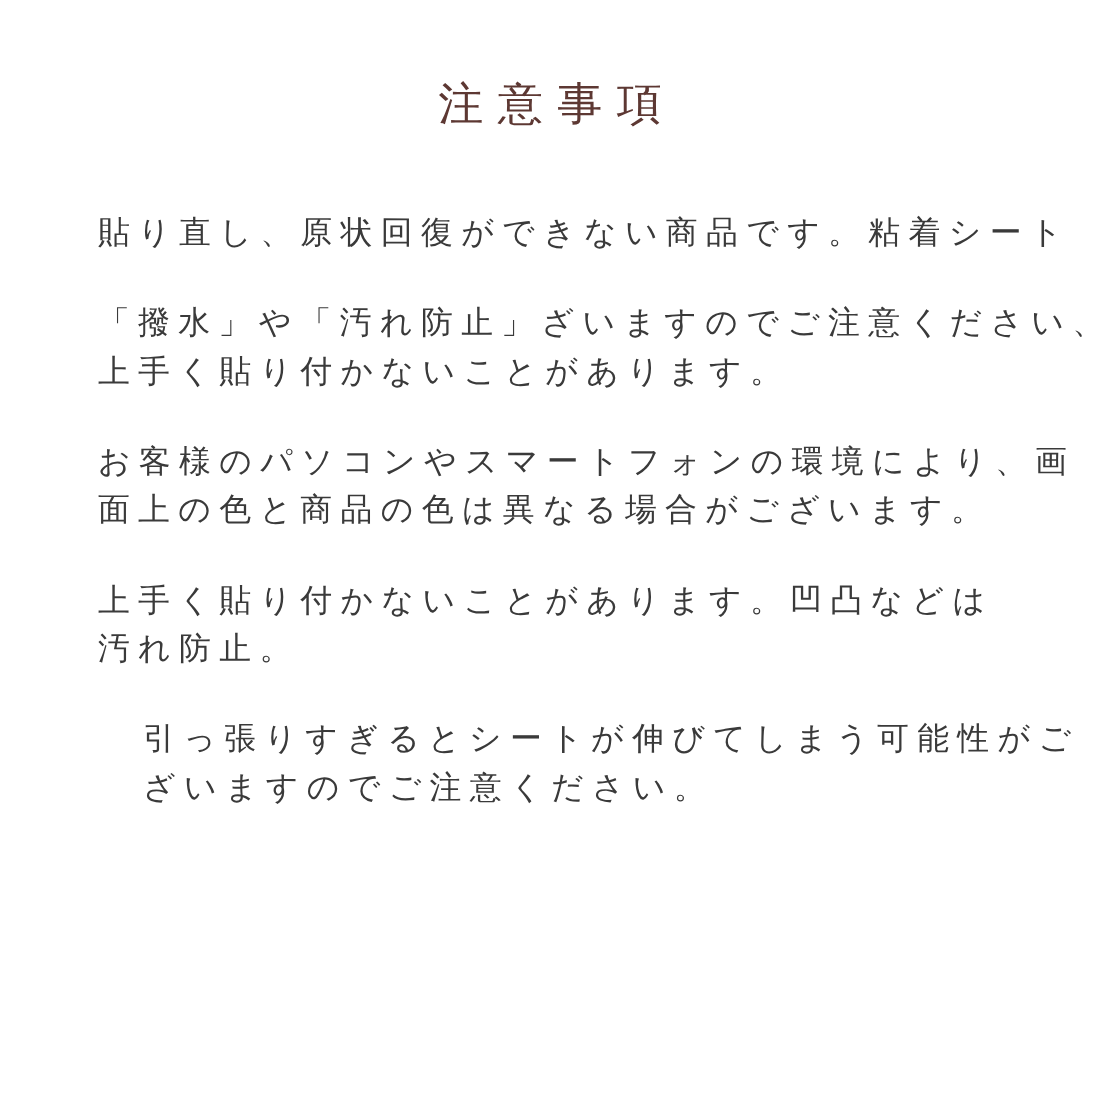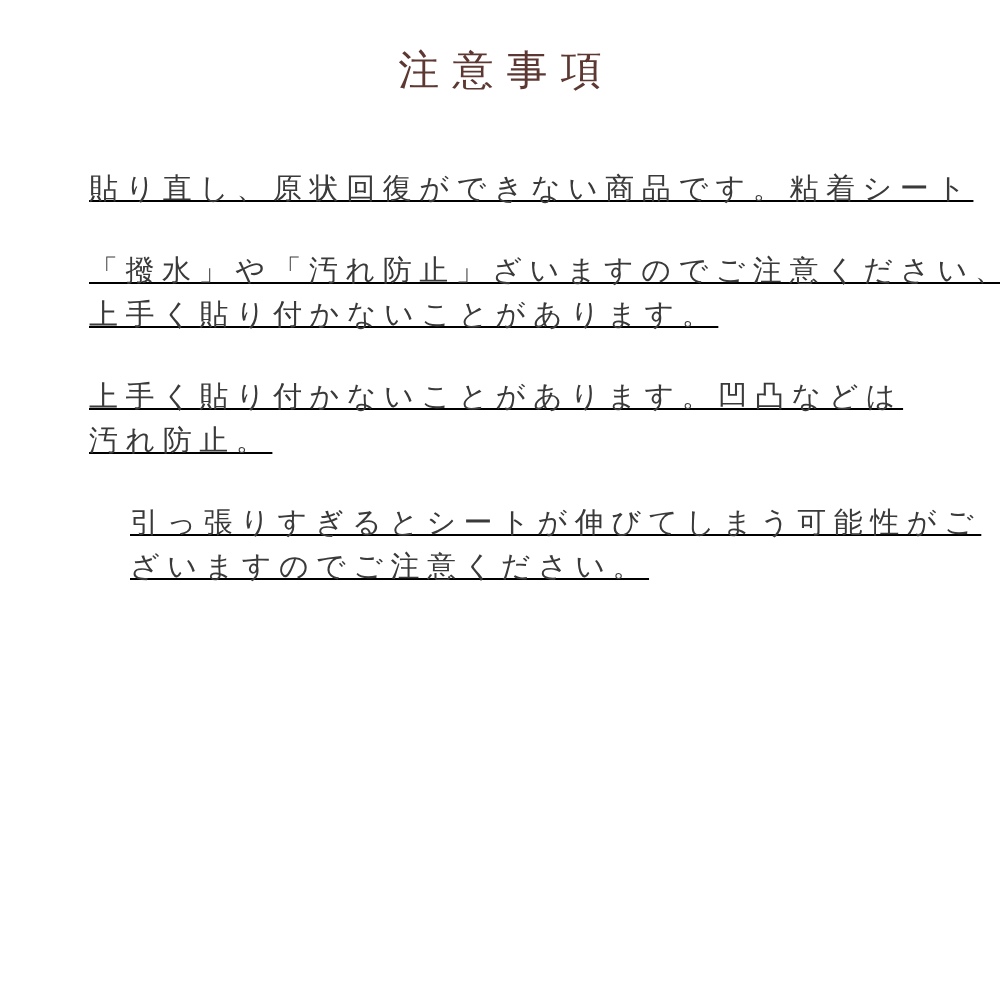--- a/index.html
+++ b/index.html
@@ -8,32 +8,31 @@
     background: #ffffff;
   }
   body {
     width: 1000px;
     height: 1000px;
     font-family: "Liberation Sans", sans-serif;
     overflow: hidden;
   }
   .page-title {
     margin: 0;
-    padding-top: 50px;
+    padding-top: 74px;
     font-size: 41px;
     line-height: 41px;
     font-weight: 500;
     text-align: center;
     letter-spacing: 0.32em;
     text-indent: 0.32em;
     color: #5d3833;
   }
   .notes {
     margin: 75px 55px 0 62px;
-    text-decoration: underline;
   }
   .note {
     display: flex;
     align-items: flex-start;
     margin-bottom: 38px;
     color: #3a3a3a;
     font-size: 29px;
     line-height: 44px;
     letter-spacing: 0.26em;
     font-weight: 400;
@@ -72,20 +71,27 @@
   </div>
 
   <div class="note">
     <span class="bullet"><span class="dot"></span></span>
     <div class="lines">
       <div class="line">「撥水」や「汚れ防止」ざいますのでご注意ください、</div>
       <div class="line">上手く貼り付かないことがあります。</div>
     </div>
   </div>
 
+  <div class="note">
+    <span class="bullet"><span class="dot"></span></span>
+    <div class="lines">
+      <div class="line">お客様のパソコンやスマートフォンの環境により、画</div>
+      <div class="line">面上の色と商品の色は異なる場合がございます。</div>
+    </div>
+  </div>
 
 
   <div class="note">
     <span class="bullet"><span class="dot"></span></span>
     <div class="lines">
       <div class="line">上手く貼り付かないことがあります。凹凸などは</div>
       <div class="line">汚れ防止。</div>
     </div>
   </div>
 

